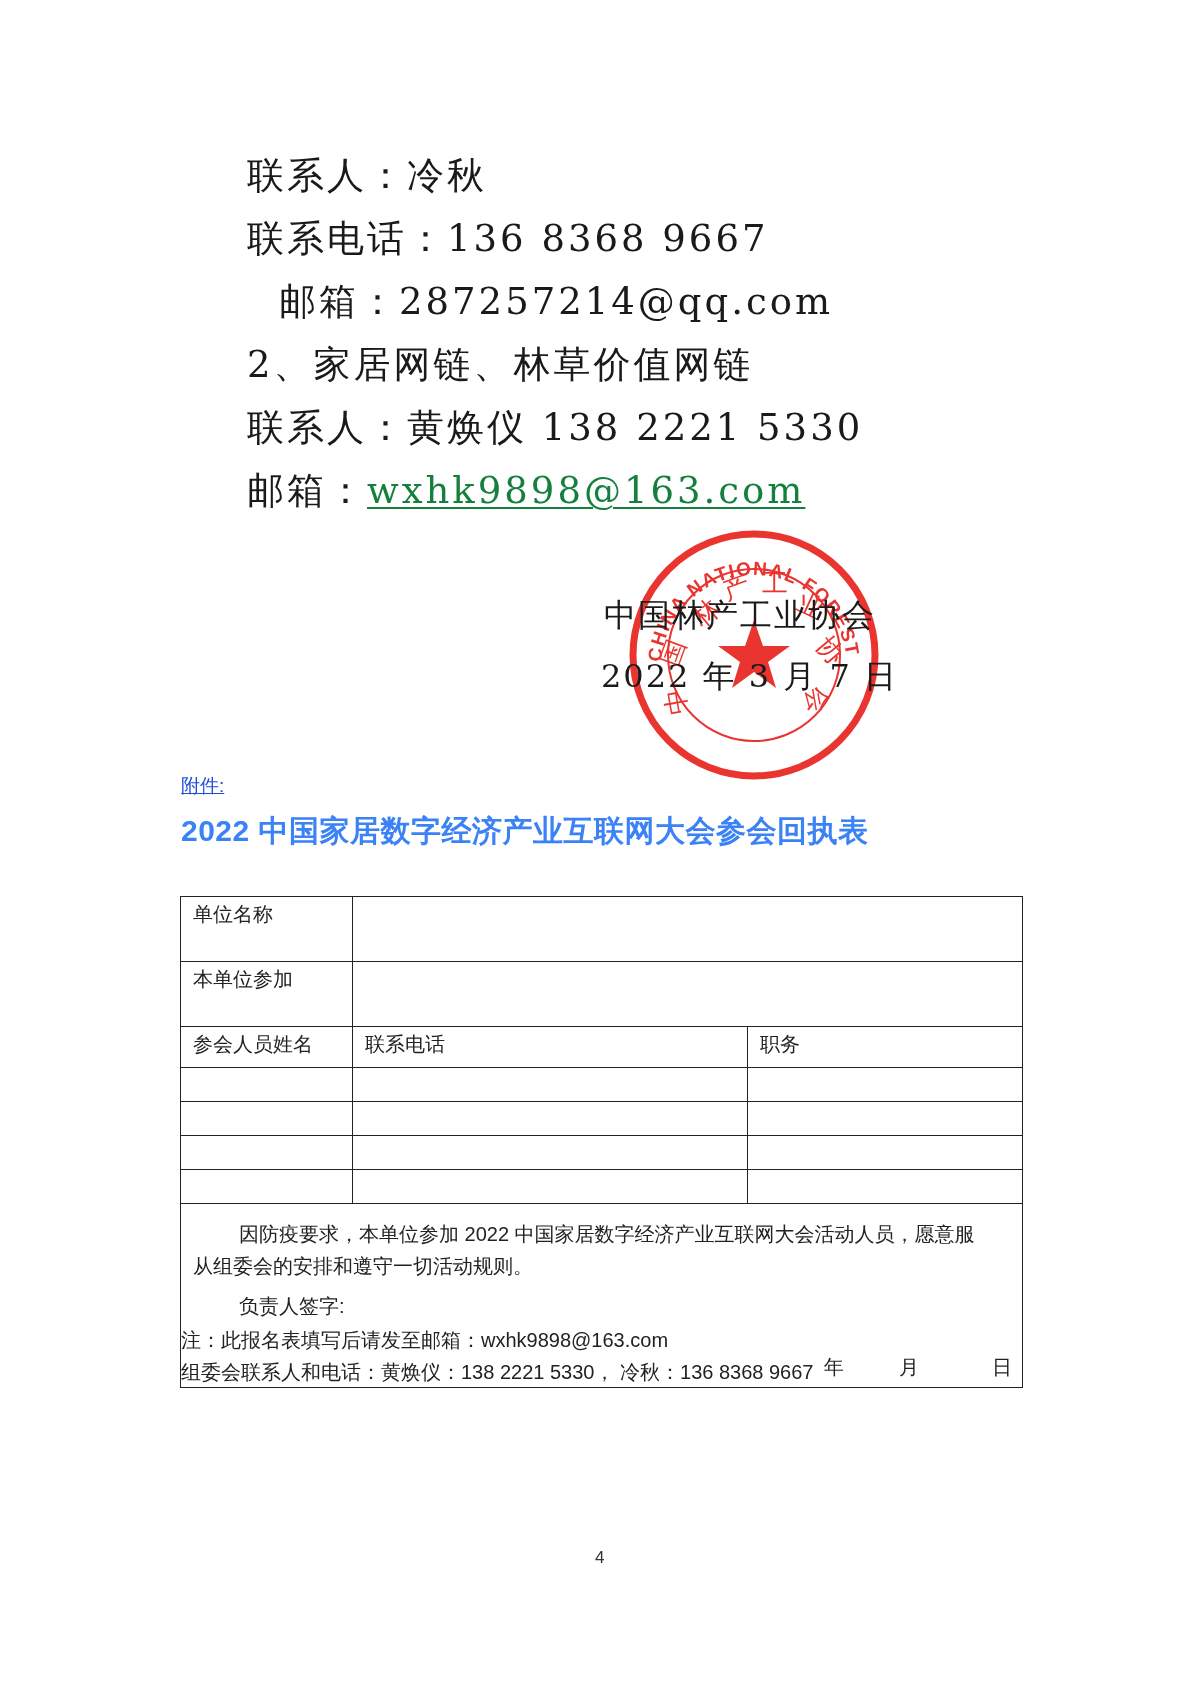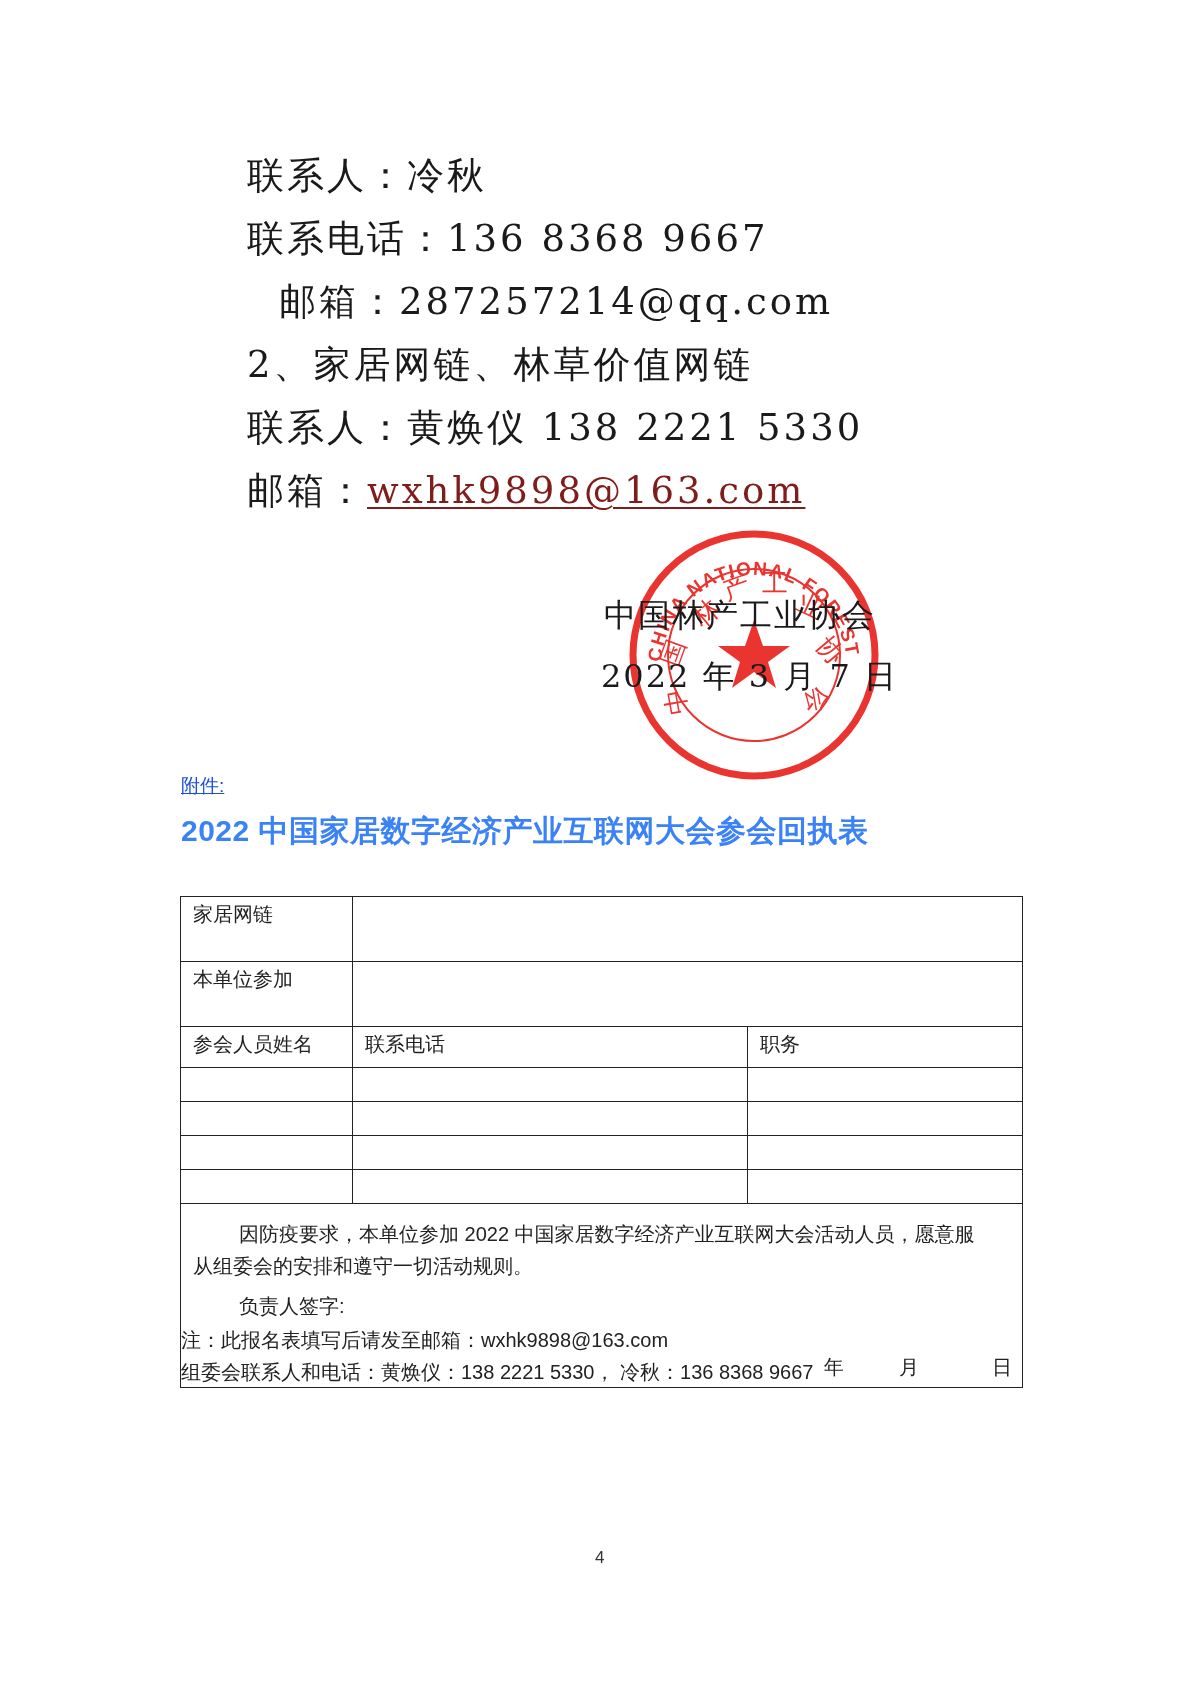--- a/index.html
+++ b/index.html
@@ -1,20 +1,20 @@
 <!DOCTYPE html>
 <html><head>
 <meta charset="utf-8">
 <style>
   html, body { margin: 0; padding: 0; background: #ffffff; }
   body { width: 1200px; height: 1699px; position: relative; overflow: hidden; color: #111; }
   .serif { font-family: "DejaVu Serif", "Liberation Serif", serif; }
   .sans { font-family: "Liberation Sans", "DejaVu Sans", sans-serif; }
   .line { position: absolute; left: 247px; font-size: 37px; letter-spacing: 3px; white-space: nowrap; color: #1a1a1a; text-align: right; }
-  .link { color: #7f1d1d; text-decoration: underline; text-decoration-thickness: 2px; text-underline-offset: 4px; }
+  .link { color: #15803d; text-decoration: underline; text-decoration-thickness: 2px; text-underline-offset: 4px; }
   .sig { position: absolute; font-size: 32px; white-space: nowrap; color: #1a1a1a; letter-spacing: 2px; }
   .stamp { position: absolute; left: 627px; top: 528px; width: 254px; height: 254px; opacity: 0.92; }
   .attach-label { position: absolute; left: 181px; top: 773px; font-size: 19px; color: #1d4ed8; text-decoration: underline; }
   .form-title { position: absolute; left: 181px; top: 811px; font-size: 30px; font-weight: bold; color: #3b82f6; white-space: nowrap; letter-spacing: 0.5px; }
   table.form { position: absolute; left: 180px; top: 896px; width: 843px; border-collapse: collapse; font-size: 20px; color: #222; }
   table.form td { border: 1.5px solid #222; vertical-align: top; padding: 4px 12px 0 12px; }
   .c1 { width: 147px; }
   .c2 { width: 370px; }
   .h64 { height: 60px; }
   .h40 { height: 36px; }
@@ -68,21 +68,21 @@
 
 <div class="sig serif" style="left:604px; top:594px;">中国林产工业协会</div>
 <div class="sig serif" style="left:601px; top:655px;">2022 年 3 月 7 日</div>
 
 <div class="attach-label sans">附件:</div>
 <div class="form-title sans">2022 中国家居数字经济产业互联网大会参会回执表</div>
 
 <table class="form sans">
   <tbody>
       <tr>
-    <td class="c1 h64">家居网链</td>
+    <td class="c1 h64">单位名称</td>
     <td colspan="2" class="h64"></td>
   </tr>
   <tr>
     <td class="c1 h64">本单位参加</td>
     <td colspan="2" class="h64"></td>
   </tr>
   <tr>
     <td class="c1 h40">参会人员姓名</td>
     <td class="c2 h40">联系电话</td>
     <td class="h40">职务</td>

